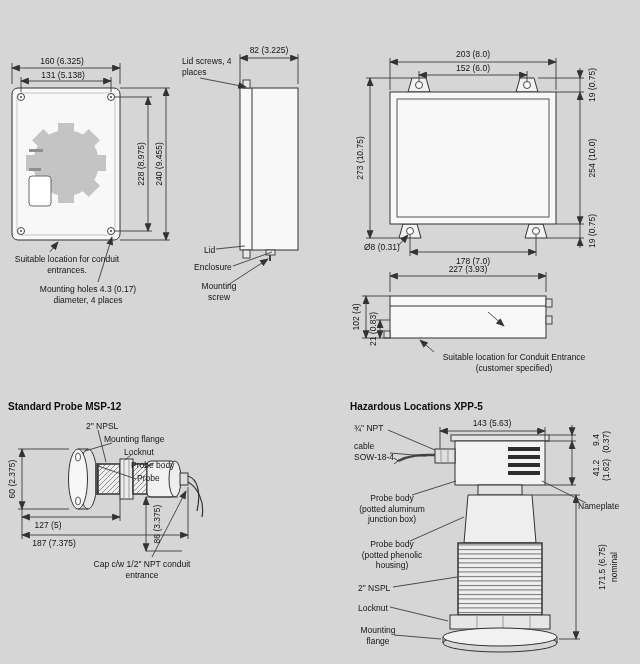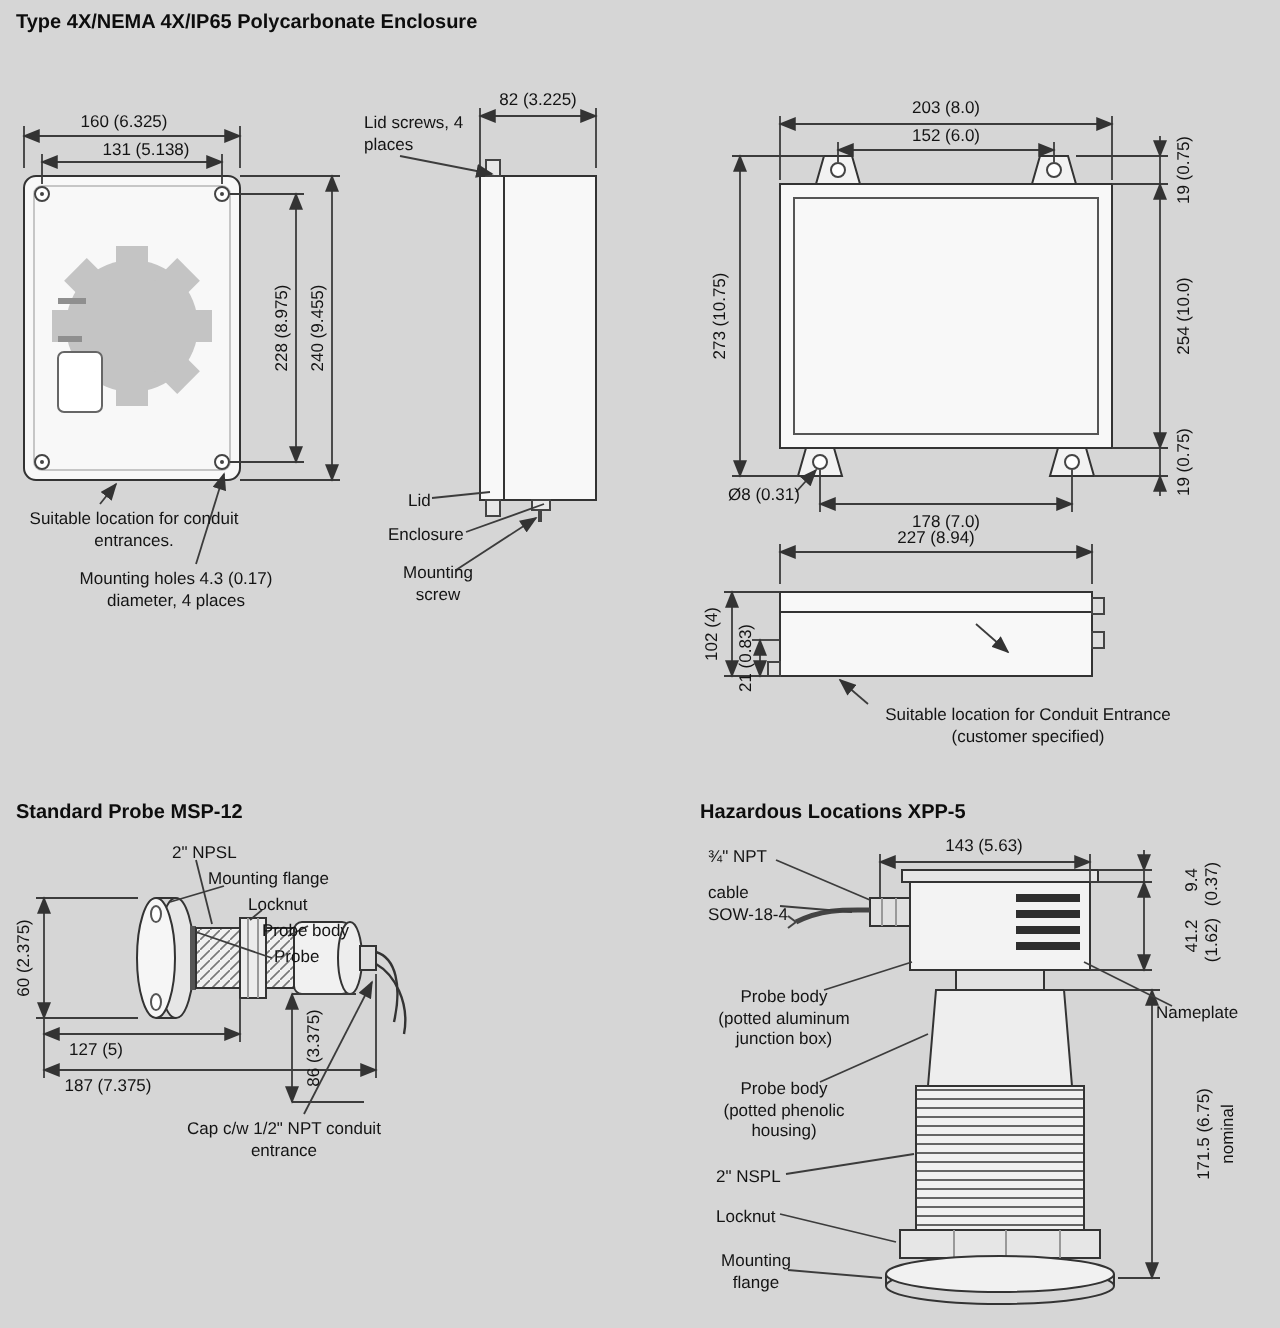--- a/index.html
+++ b/index.html
@@ -82,23 +82,22 @@
 
     <g class="lead">
       <line x1="200" y1="78" x2="246" y2="87" marker-end="url(#ar1)"></line>
       <line x1="216" y1="249" x2="245" y2="246"></line>
       <line x1="233" y1="266" x2="272" y2="252"></line>
       <line x1="228" y1="285" x2="268" y2="259" marker-end="url(#ar1)"></line>
       <line x1="50" y1="252" x2="58" y2="242" marker-end="url(#ar1)"></line>
       <line x1="98" y1="282" x2="112" y2="237" marker-end="url(#ar1)"></line>
     </g>
   </svg>
-  <div class="title" style="left:8px;top:6px">Type 4X/NEMA 4X/IP65 Polycarbonate Enclosure</div>
   <div class="lbl ctr" style="left:62px;top:61px">160 (6.325)</div>
-  <div class="lbl ctr" style="left:73px;top:75px">131 (5.138)</div>
+  <div class="lbl ctr" style="left:63px;top:75px">131 (5.138)</div>
   <div class="lbl vrt" style="left:141px;top:164px">228 (8.975)</div>
   <div class="lbl vrt" style="left:159px;top:164px">240 (9.455)</div>
   <div class="lbl ctr" style="left:269px;top:50px">82 (3.225)</div>
   <div class="lbl" style="left:182px;top:56px;width:62px">Lid screws, 4 places</div>
   <div class="lbl nw" style="left:204px;top:245px">Lid</div>
   <div class="lbl nw" style="left:194px;top:262px">Enclosure</div>
   <div class="lbl wrap" style="left:192px;top:281px;width:54px">Mounting screw</div>
   <div class="lbl wrap" style="left:12px;top:254px;width:110px">Suitable location for conduit entrances.</div>
   <div class="lbl wrap" style="left:24px;top:284px;width:128px">Mounting holes 4.3 (0.17) diameter, 4 places</div>
 </div>
@@ -173,21 +172,21 @@
     </g>
   </svg>
   <div class="lbl ctr" style="left:133px;top:54px">203 (8.0)</div>
   <div class="lbl ctr" style="left:133px;top:68px">152 (6.0)</div>
   <div class="lbl vrt" style="left:20px;top:158px">273 (10.75)</div>
   <div class="lbl vrt" style="left:252px;top:85px">19 (0.75)</div>
   <div class="lbl vrt" style="left:252px;top:158px">254 (10.0)</div>
   <div class="lbl vrt" style="left:252px;top:231px">19 (0.75)</div>
   <div class="lbl nw" style="left:24px;top:242px">Ø8 (0.31)</div>
   <div class="lbl ctr" style="left:133px;top:261px">178 (7.0)</div>
-  <div class="lbl ctr" style="left:128px;top:269px">227 (8.94)</div>
+  <div class="lbl ctr" style="left:128px;top:269px">227 (3.93)</div>
   <div class="lbl vrt" style="left:16px;top:317px">102 (4)</div>
   <div class="lbl vrt" style="left:33px;top:329px">21 (0.83)</div>
   <div class="lbl wrap" style="left:84px;top:352px;width:180px">Suitable location for Conduit Entrance (customer specified)</div>
 </div>
 
 <div class="panel" style="left:0;top:395px;width:340px;height:269px">
   <svg width="340" height="269">
     <defs>
       <marker id="ar3" viewBox="0 0 10 8" refX="9" refY="4" markerWidth="9" markerHeight="7" orient="auto-start-reverse" markerUnits="userSpaceOnUse">
         <path d="M0,0 L10,4 L0,8 z" fill="#333"></path>

